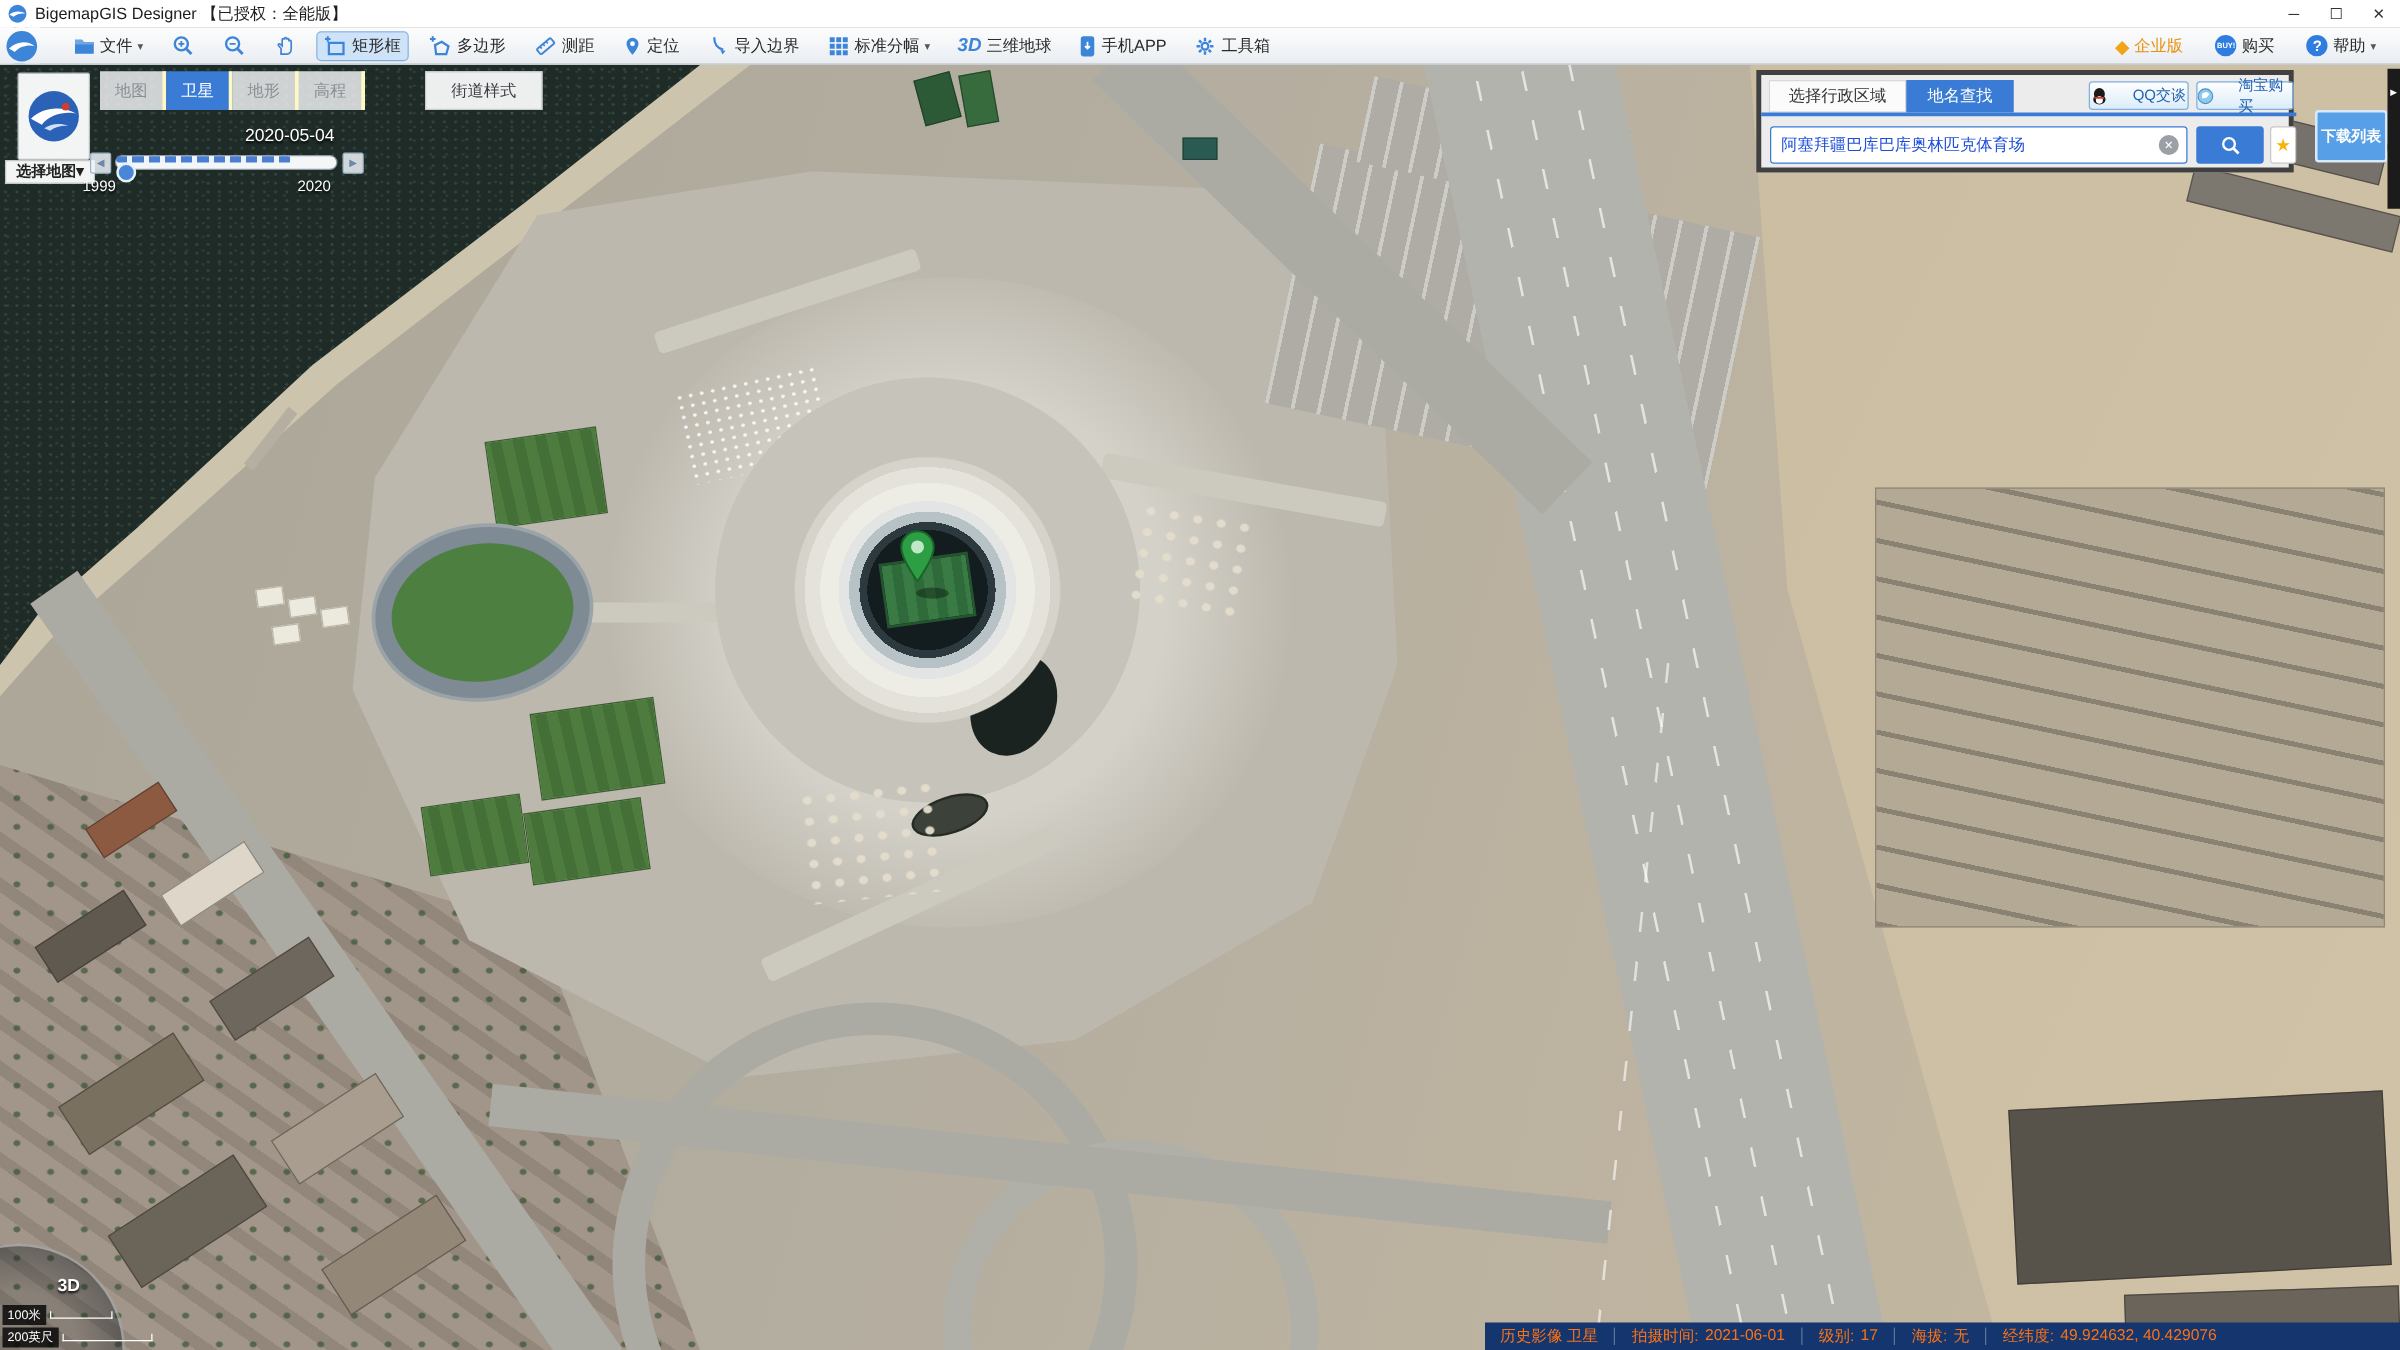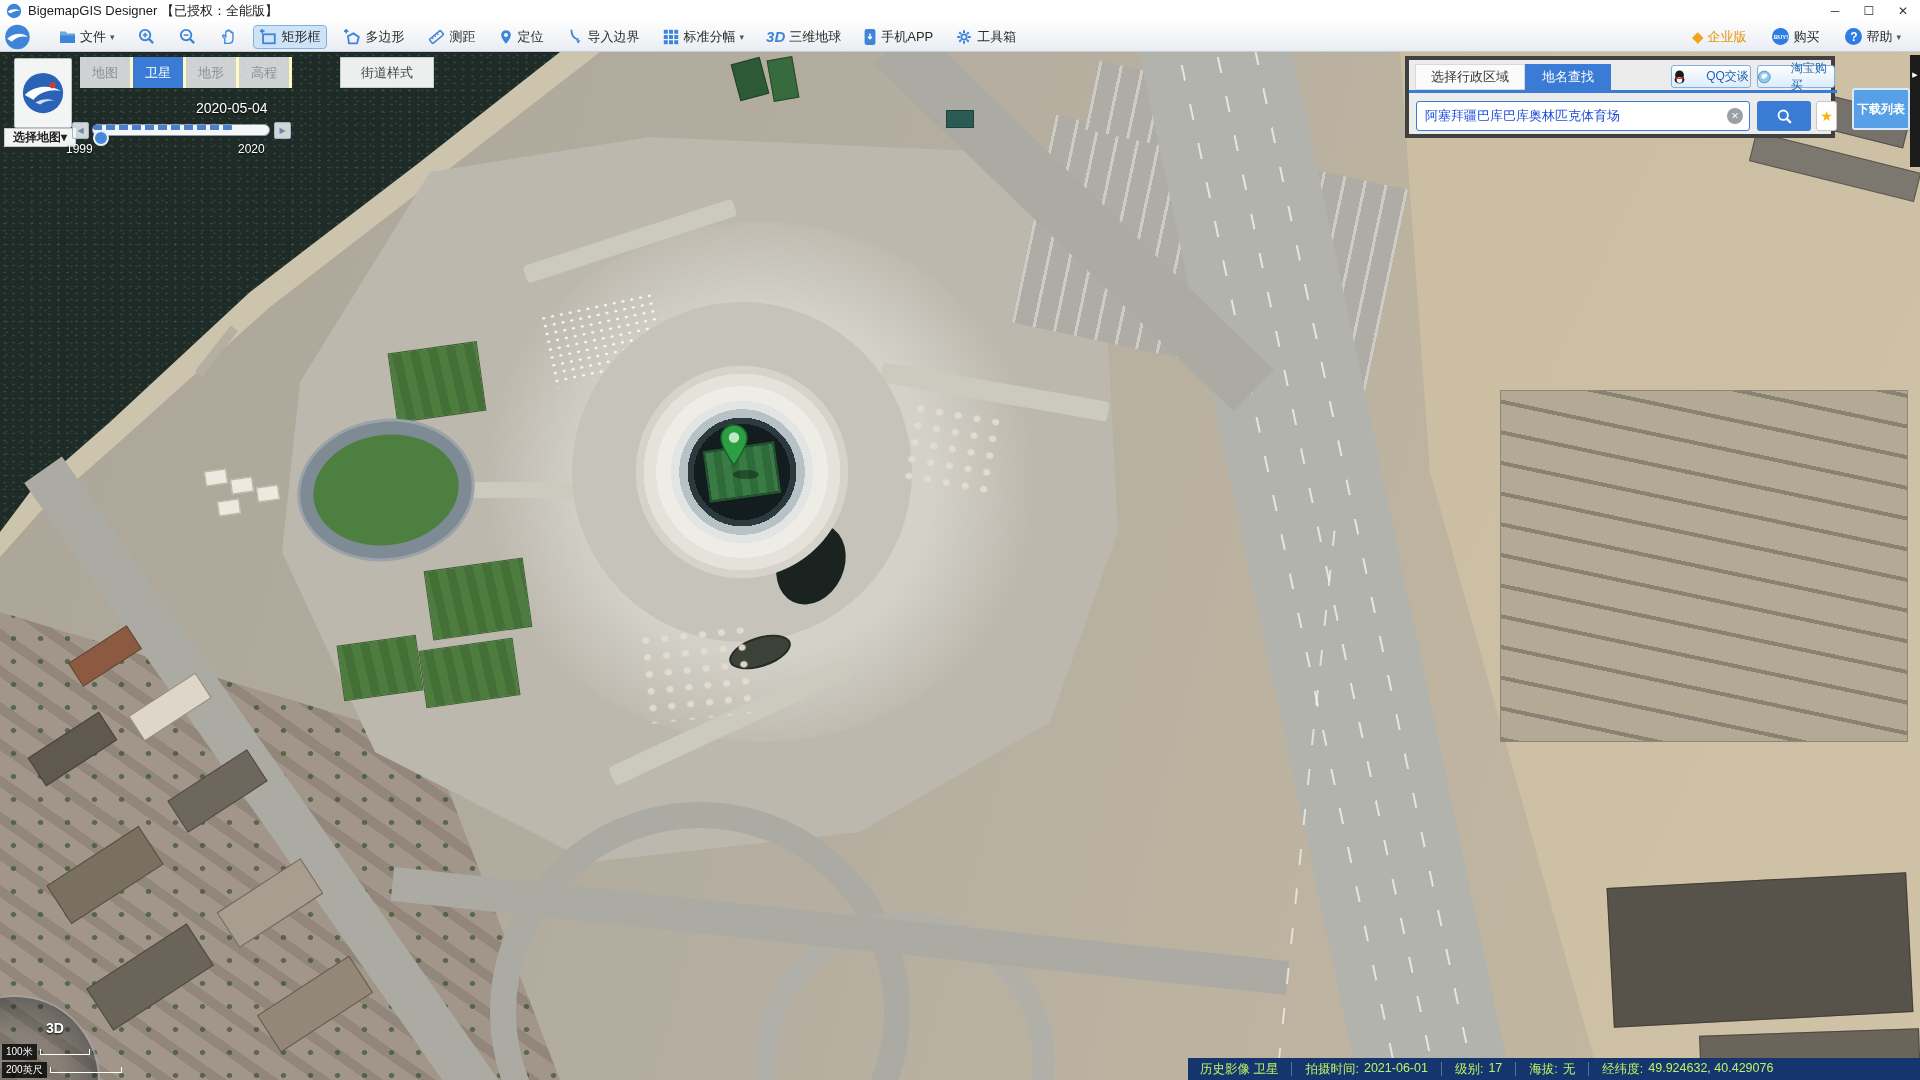--- a/index.html
+++ b/index.html
@@ -112,21 +112,21 @@
   #righttab .vlabel { writing-mode:vertical-rl; font-size:13px; color:#333; letter-spacing:4px; }
 
   
   #compass { left:-70px; top:995px; width:170px; height:170px; border-radius:50%; border:2px solid rgba(255,255,255,.4); background:radial-gradient(circle, rgba(25,32,38,.18) 40%, rgba(25,32,38,.42) 70%); z-index:11; }
   #threed { left:46px; top:1020px; color:#fff; font-size:14px; font-weight:bold; text-shadow:0 1px 2px #000; z-index:12; }
   .scale-row { left:2px; display:flex; align-items:center; gap:3px; z-index:12; }
   .scale-chip { background:rgba(0,0,0,.78); color:#fff; font-size:10px; padding:1px 4px; }
   .scale-bar { height:6px; border-left:1px solid #fff; border-right:1px solid #fff; border-bottom:1px solid #fff; }
 
   
-  #statusbar { left:1188px; top:1058px; width:732px; height:22px; background:#15356e; color:#bef264; font-size:12.5px; display:flex; align-items:center; padding:0 12px; z-index:20; }
+  #statusbar { left:1188px; top:1058px; width:732px; height:22px; background:#15356e; color:#f97316; font-size:12.5px; display:flex; align-items:center; padding:0 12px; z-index:20; }
   #statusbar .seg { display:flex; gap:5px; white-space:nowrap; }
   #statusbar .sep { border-left:1px solid rgba(255,255,255,.3); margin:0 13px; height:14px; }
 
   
   #watermark { right:12px; top:986px; font-size:46px; font-weight:bold; color:#fff; z-index:15; white-space:nowrap;
     text-shadow:0 0 3px rgba(0,0,0,.9), 2px 2px 3px rgba(0,0,0,.8); letter-spacing:1px; }
   #watermark .brand { margin-right:14px; }
 </style>
 </head>
 <body>

